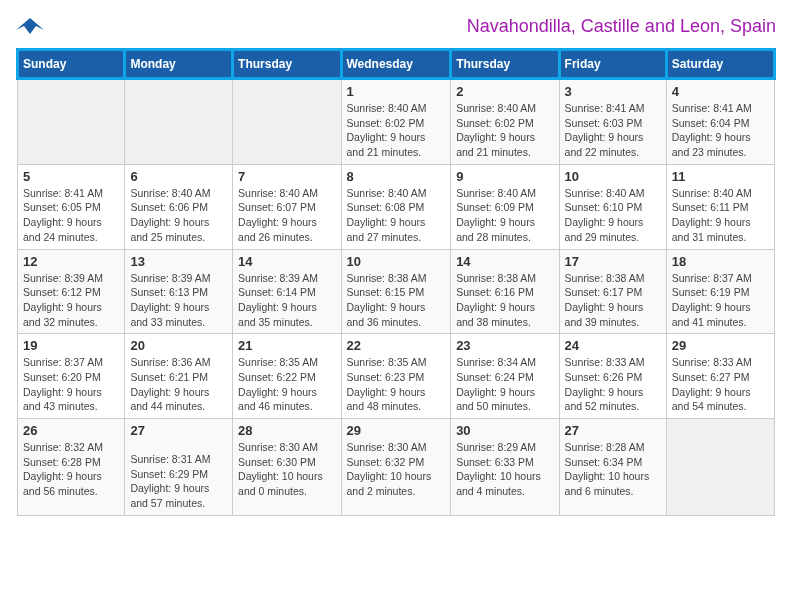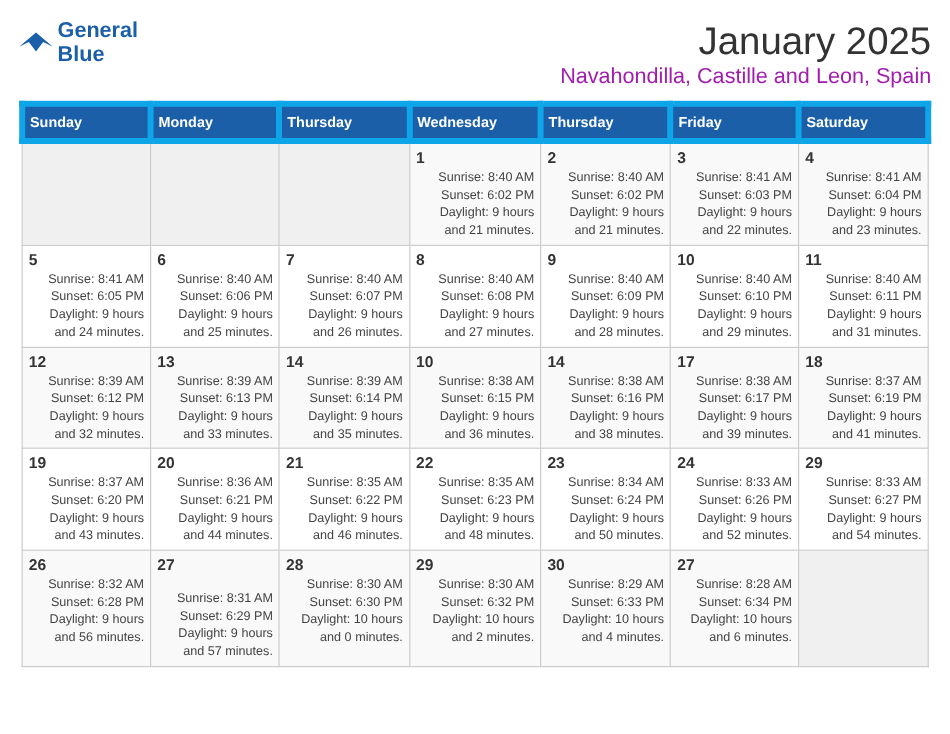--- a/index.html
+++ b/index.html
@@ -51,21 +51,21 @@
       border-collapse: collapse;
       font-size: 11px;
     }
     thead th {
       background-color: #1a5fa8;
       color: #fff;
       padding: 6px 4px;
       text-align: left;
       font-size: 12px;
       font-weight: bold;
-      border: 5px solid #0ea5e9;
+      border: 3px solid #0ea5e9;
     }
     tbody td {
       border: 1px solid #ccc;
       padding: 4px 5px;
       vertical-align: top;
       width: 113px;
       min-height: 80px;
       background: #fff;
     }
     tbody tr:nth-child(odd) td {
@@ -78,41 +78,35 @@
       font-size: 13px;
       font-weight: bold;
       color: #333;
       display: block;
       margin-bottom: 2px;
     }
     .day-info {
       color: #444;
       font-size: 10.5px;
       line-height: 1.4;
-      text-align: right;
     }
     .empty-cell {
       background: #f0f0f0 !important;
     }
   </style>
 </head>
 <body>
 
 <div class="header-section">
   <div class="logo">
     <svg class="logo-bird" viewBox="0 0 28 22" xmlns="http://www.w3.org/2000/svg">
       <polygon points="14,2 28,14 20,10 14,18 8,10 0,14" fill="#1a5fa8"></polygon>
     </svg>
-    <div class="logo-text">
-      <span>General</span><br>
-      <span style="color:#1a5fa8;">Blue</span>
-    </div>
   </div>
   <div class="title-section">
-    <div class="calendar-title">January 2025</div>
     <div class="calendar-subtitle">Navahondilla, Castille and Leon, Spain</div>
   </div>
 </div>
 
 <table>
   <thead>
     <tr>
     <th>Sunday</th>
         <th>Monday</th>
         <th>Thursday</th>

